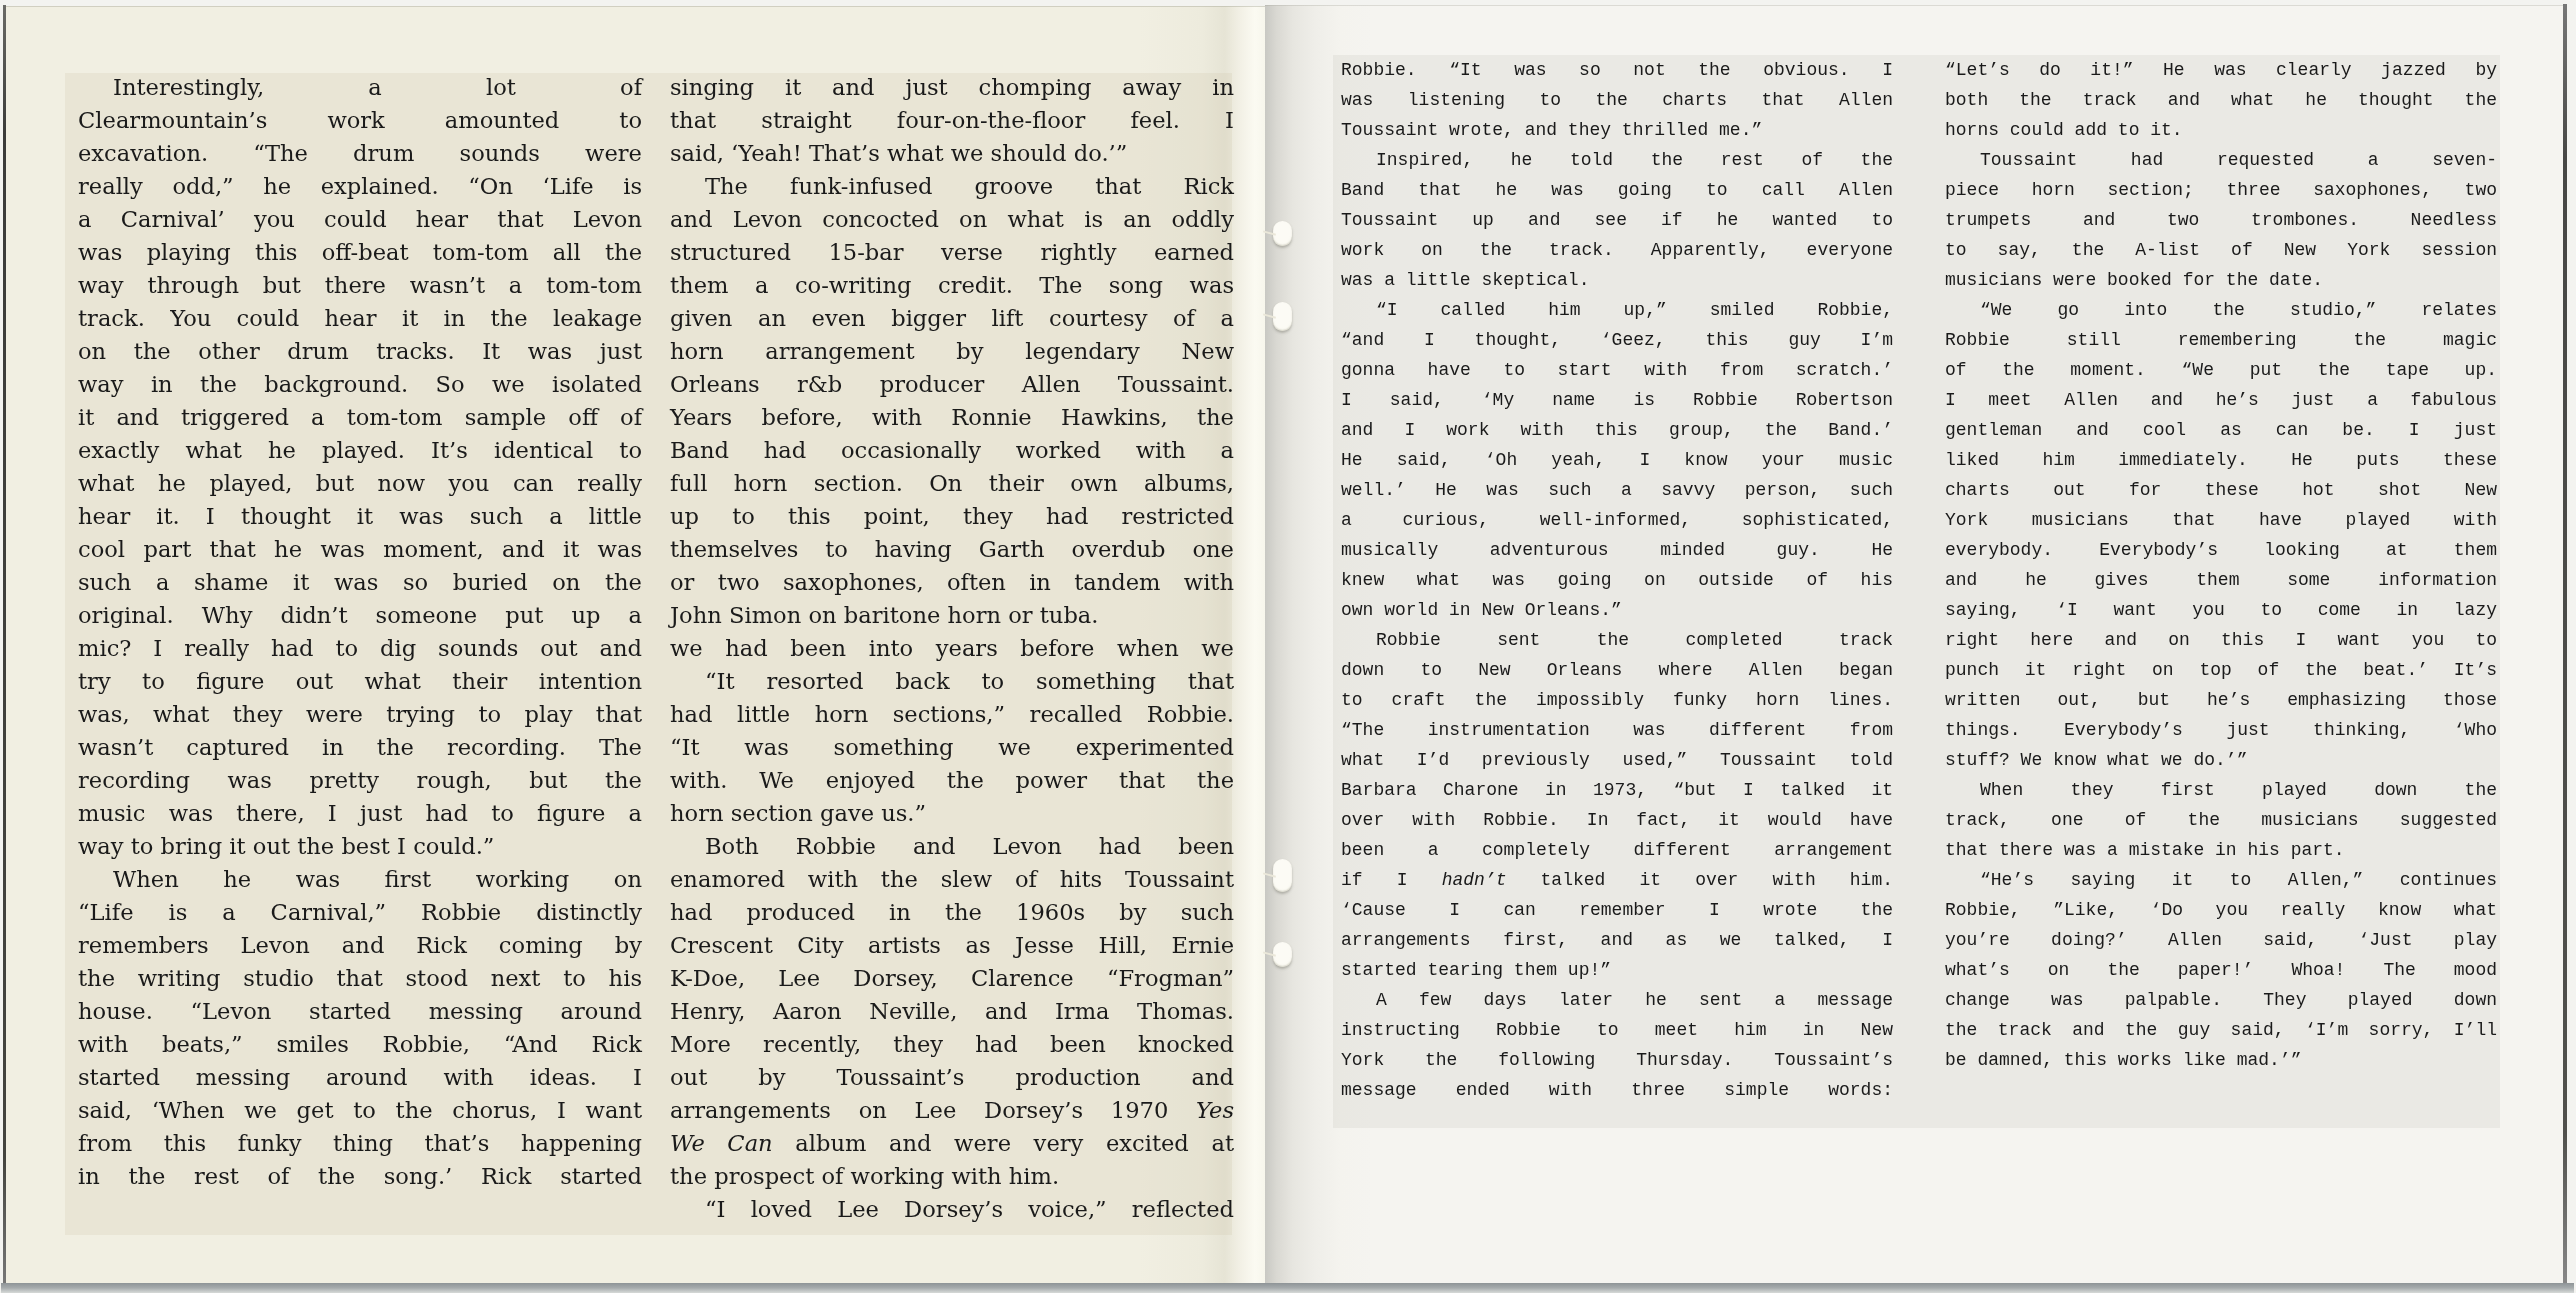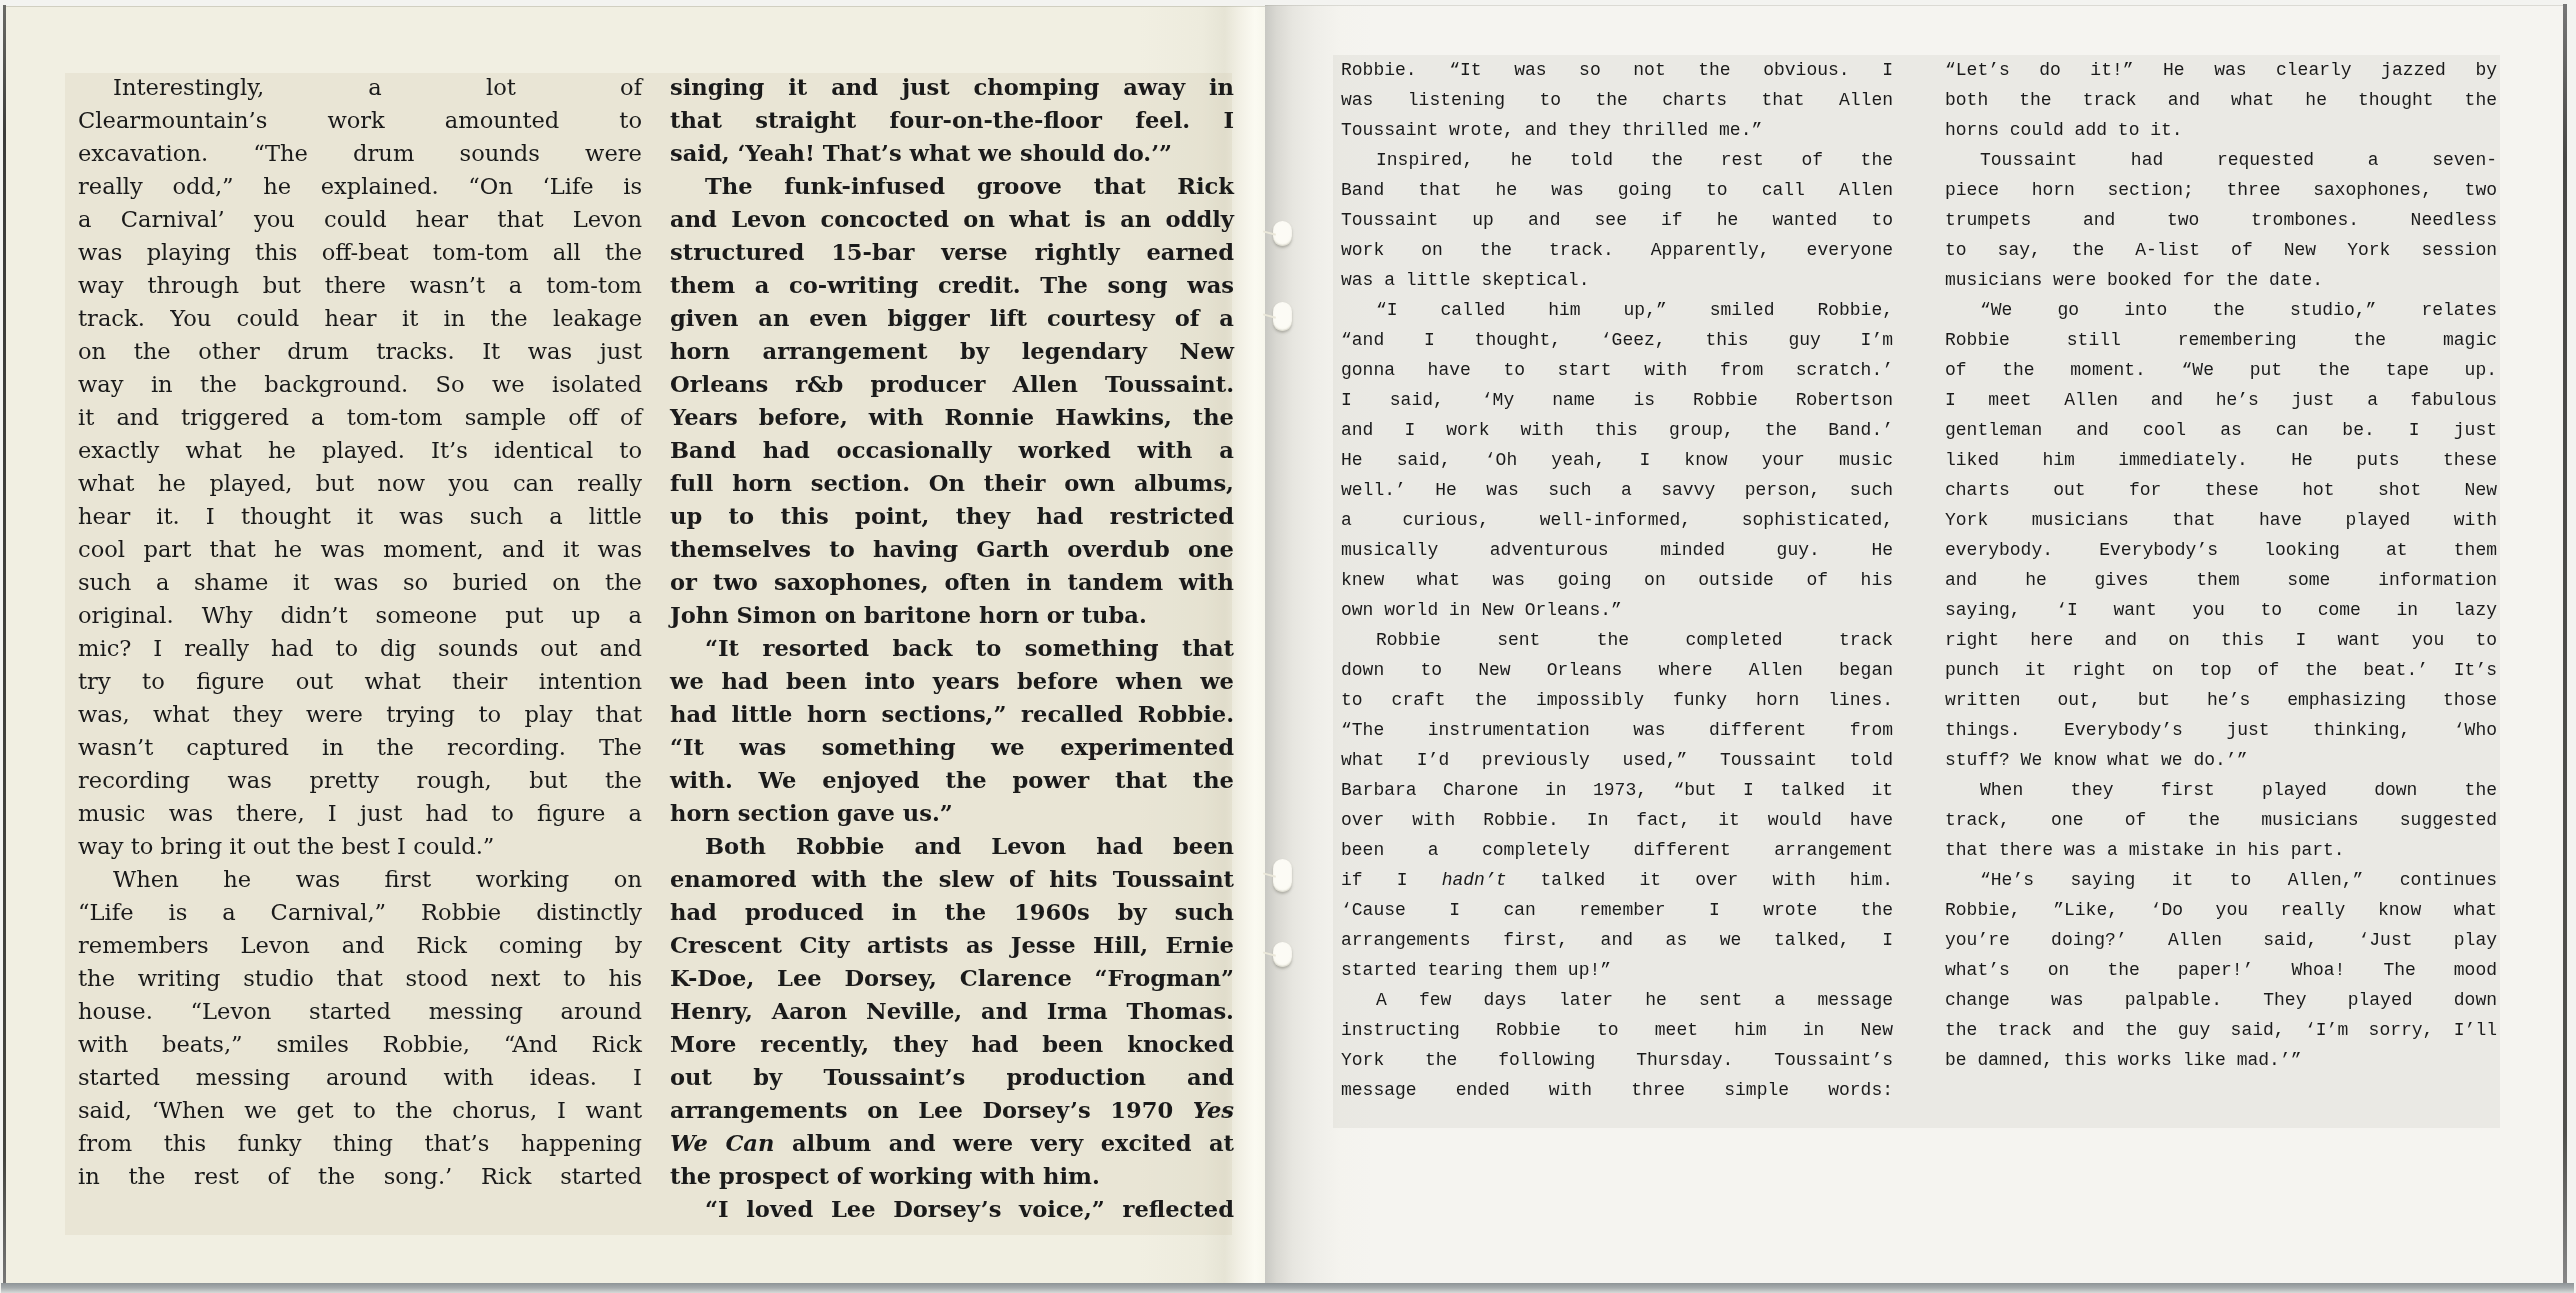--- a/index.html
+++ b/index.html
@@ -17,21 +17,21 @@
 
   
   .backdrop-left{position:absolute;left:65px;top:73px;width:1167px;height:1162px;background:rgba(203,198,168,0.22);}
   .backdrop-right{position:absolute;left:1333px;top:55px;width:1167px;height:1073px;background:rgba(190,190,178,0.20);}
 
   
   .col{position:absolute;color:#1a1a1a;}
   .col-l{font-size:22.6px;line-height:33px;width:564px;}
   .col-r{font-size:18px;line-height:30px;width:552px;font-family:Liberation Mono, monospace;}
   #c1{left:78px;top:71px;}
-  #c2{left:670px;top:71px;font-weight:bold;}
+  #c2{left:670px;top:71px;}
   #c3{left:1341px;top:55px;}
   #c4{left:1945px;top:55px;}
   .line{text-align:justify;text-align-last:justify;}
   .line.pend{text-align-last:left;}
   .tab{display:inline-block;width:35px;}
   .line i{font-style:italic;}
 
   
   .edge-left{position:absolute;left:2.5px;top:5px;width:3.1px;height:1280px;
     background:linear-gradient(180deg,#6a6a66,#3c3c3a 10%,#44443f 90%,#777);}
@@ -108,22 +108,22 @@
       <div class="line"><span>given an even bigger lift courtesy of a</span></div>
       <div class="line"><span>horn arrangement by legendary New</span></div>
       <div class="line"><span>Orleans r&amp;b producer Allen Toussaint.</span></div>
       <div class="line"><span>Years before, with Ronnie Hawkins, the</span></div>
       <div class="line"><span>Band had occasionally worked with a</span></div>
       <div class="line"><span>full horn section. On their own albums,</span></div>
       <div class="line"><span>up to this point, they had restricted</span></div>
       <div class="line"><span>themselves to having Garth overdub one</span></div>
       <div class="line"><span>or two saxophones, often in tandem with</span></div>
       <div class="line pend"><span>John Simon on baritone horn or tuba.</span></div>
+      <div class="line"><span>we had been into years before when we</span></div>
       <div class="line"><span class="tab"></span><span>“It resorted back to something that</span></div>
-      <div class="line"><span>we had been into years before when we</span></div>
       <div class="line"><span>had little horn sections,” recalled Robbie.</span></div>
       <div class="line"><span>“It was something we experimented</span></div>
       <div class="line"><span>with. We enjoyed the power that the</span></div>
       <div class="line pend"><span>horn section gave us.”</span></div>
       <div class="line"><span class="tab"></span><span>Both Robbie and Levon had been</span></div>
       <div class="line"><span>enamored with the slew of hits Toussaint</span></div>
       <div class="line"><span>had produced in the 1960s by such</span></div>
       <div class="line"><span>Crescent City artists as Jesse Hill, Ernie</span></div>
       <div class="line"><span>K-Doe, Lee Dorsey, Clarence “Frogman”</span></div>
       <div class="line"><span>Henry, Aaron Neville, and Irma Thomas.</span></div>

